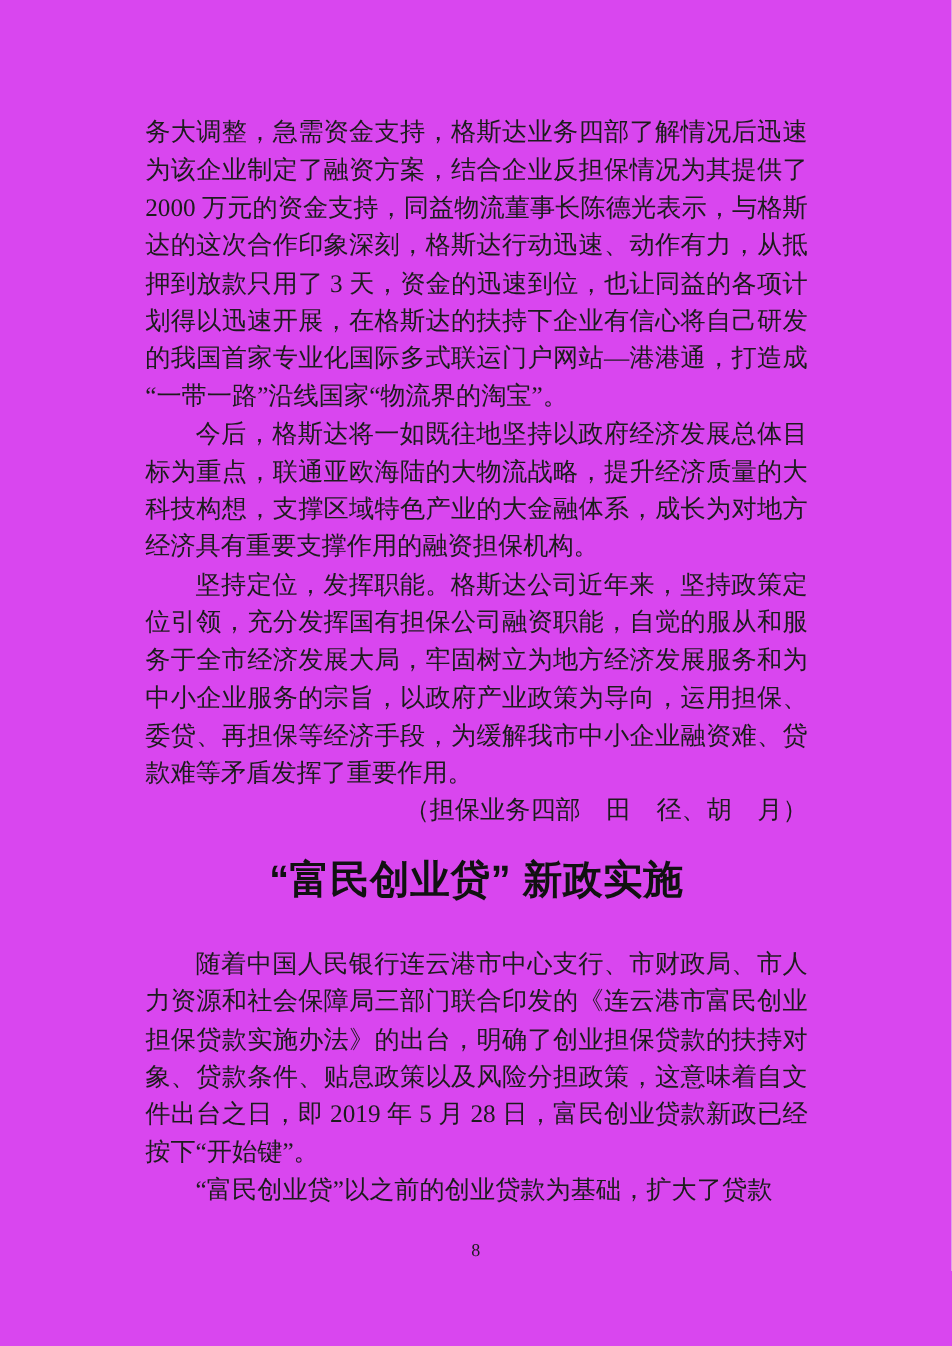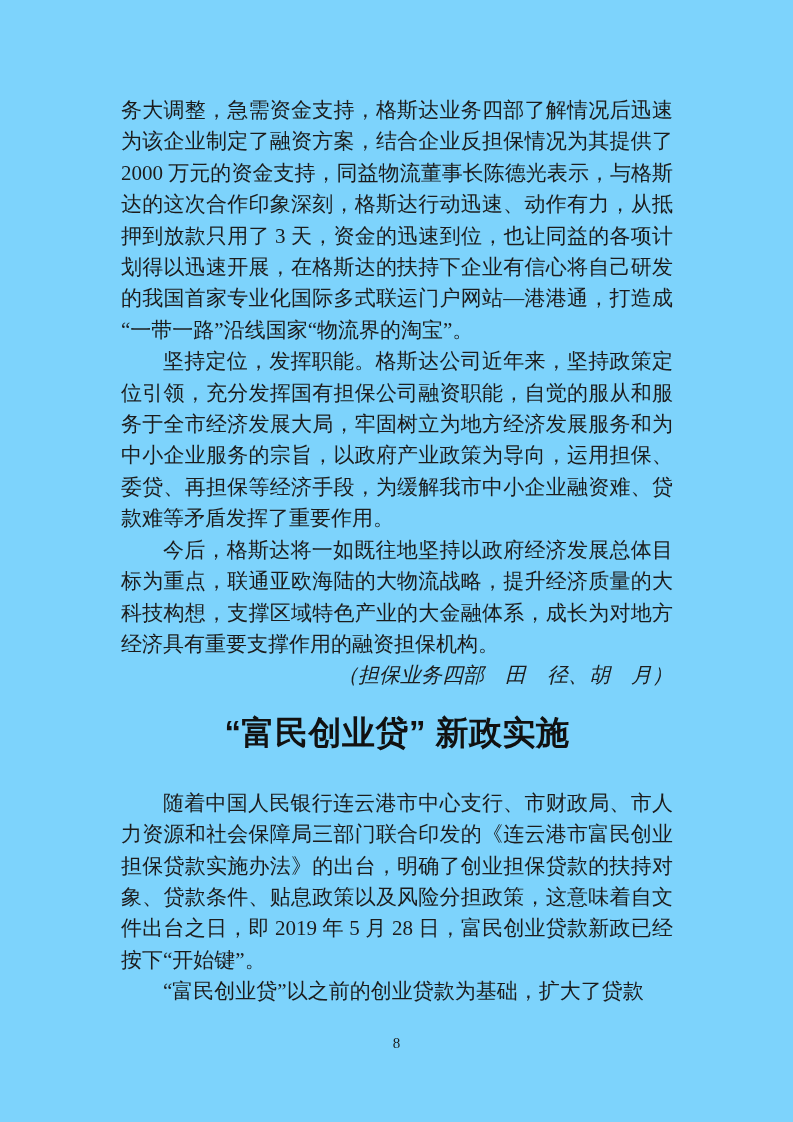--- a/index.html
+++ b/index.html
@@ -5,21 +5,21 @@
   html, body {
     margin: 0;
     padding: 0;
     background: #e8e8e8;
   }
   .page {
     position: relative;
     width: 793px;
     height: 1122px;
     margin: 0 auto;
-    background: #7dd3fc;
+    background: #d946ef;
     overflow: hidden;
     font-family: "Liberation Serif", "DejaVu Serif", serif;
     color: #1c1c1c;
   }
   .content {
     position: absolute;
     left: 121px;
     top: 95px;
     width: 552px;
     font-size: 21px;
@@ -33,21 +33,20 @@
     text-indent: 2em;
   }
   p.para.flush {
     text-indent: 0;
   }
   p.byline {
     margin: 0;
     padding: 0;
     text-align: right;
     text-indent: 0;
-    font-style: italic;
   }
   h1.article-title {
     font-family: "Liberation Sans", "DejaVu Sans", sans-serif;
     font-weight: 700;
     font-size: 33px;
     line-height: 30px;
     text-align: center;
     margin: 26px 0 40px 0;
     letter-spacing: 0.5px;
     color: #111111;
@@ -66,23 +65,23 @@
 </head>
 <body>
 
 <div class="page">
   <div class="content">
 
     <div>
 
         <p class="para flush">务大调整，急需资金支持，格斯达业务四部了解情况后迅速为该企业制定了融资方案，结合企业反担保情况为其提供了 2000 万元的资金支持，同益物流董事长陈德光表示，与格斯达的这次合作印象深刻，格斯达行动迅速、动作有力，从抵押到放款只用了 3 天，资金的迅速到位，也让同益的各项计划得以迅速开展，在格斯达的扶持下企业有信心将自己研发的我国首家专业化国际多式联运门户网站—港港通，打造成“一带一路”沿线国家“物流界的淘宝”。</p>
 
+        <p class="para">今后，格斯达将一如既往地坚持以政府经济发展总体目标为重点，联通亚欧海陆的大物流战略，提升经济质量的大科技构想，支撑区域特色产业的大金融体系，成长为对地方经济具有重要支撑作用的融资担保机构。</p>
+
         <p class="para">坚持定位，发挥职能。格斯达公司近年来，坚持政策定位引领，充分发挥国有担保公司融资职能，自觉的服从和服务于全市经济发展大局，牢固树立为地方经济发展服务和为中小企业服务的宗旨，以政府产业政策为导向，运用担保、委贷、再担保等经济手段，为缓解我市中小企业融资难、贷款难等矛盾发挥了重要作用。</p>
-
-        <p class="para">今后，格斯达将一如既往地坚持以政府经济发展总体目标为重点，联通亚欧海陆的大物流战略，提升经济质量的大科技构想，支撑区域特色产业的大金融体系，成长为对地方经济具有重要支撑作用的融资担保机构。</p>
       </div>
 
     <p class="byline">（担保业务四部　田　径、胡　月）</p>
 
     <h1 class="article-title">“富民创业贷” 新政实施</h1>
 
     <div>
 
         <p class="para">随着中国人民银行连云港市中心支行、市财政局、市人力资源和社会保障局三部门联合印发的《连云港市富民创业担保贷款实施办法》的出台，明确了创业担保贷款的扶持对象、贷款条件、贴息政策以及风险分担政策，这意味着自文件出台之日，即 2019 年 5 月 28 日，富民创业贷款新政已经按下“开始键”。</p>
 

